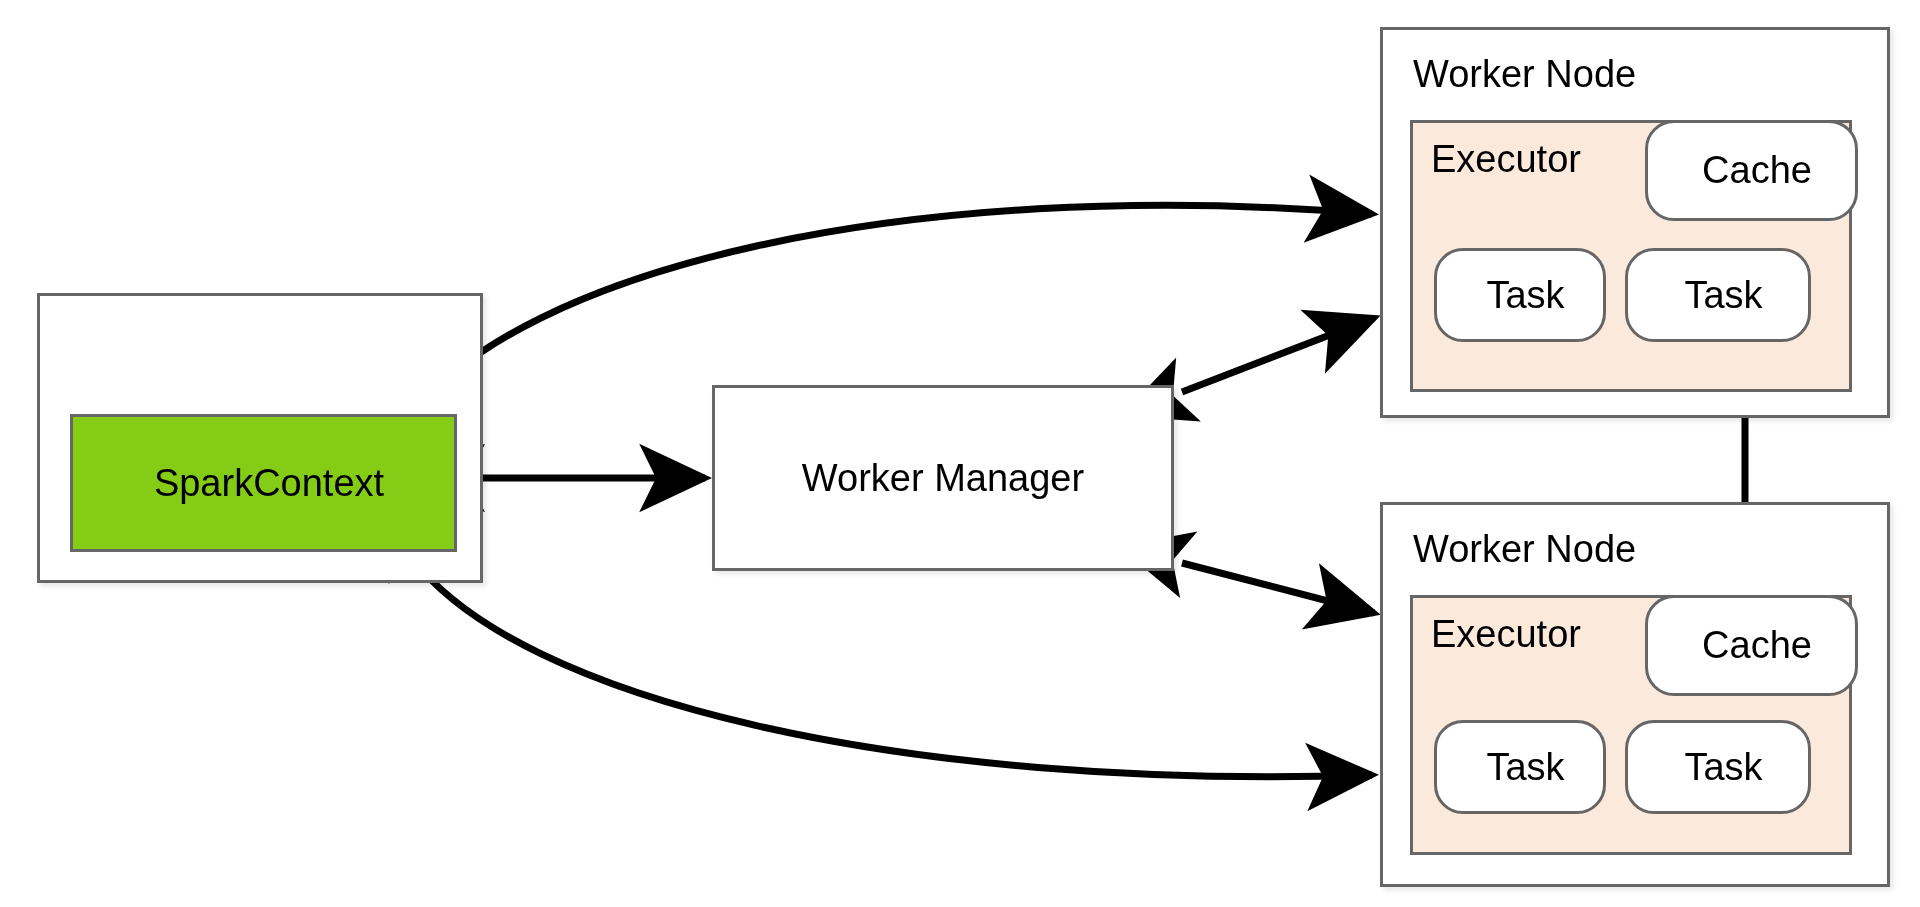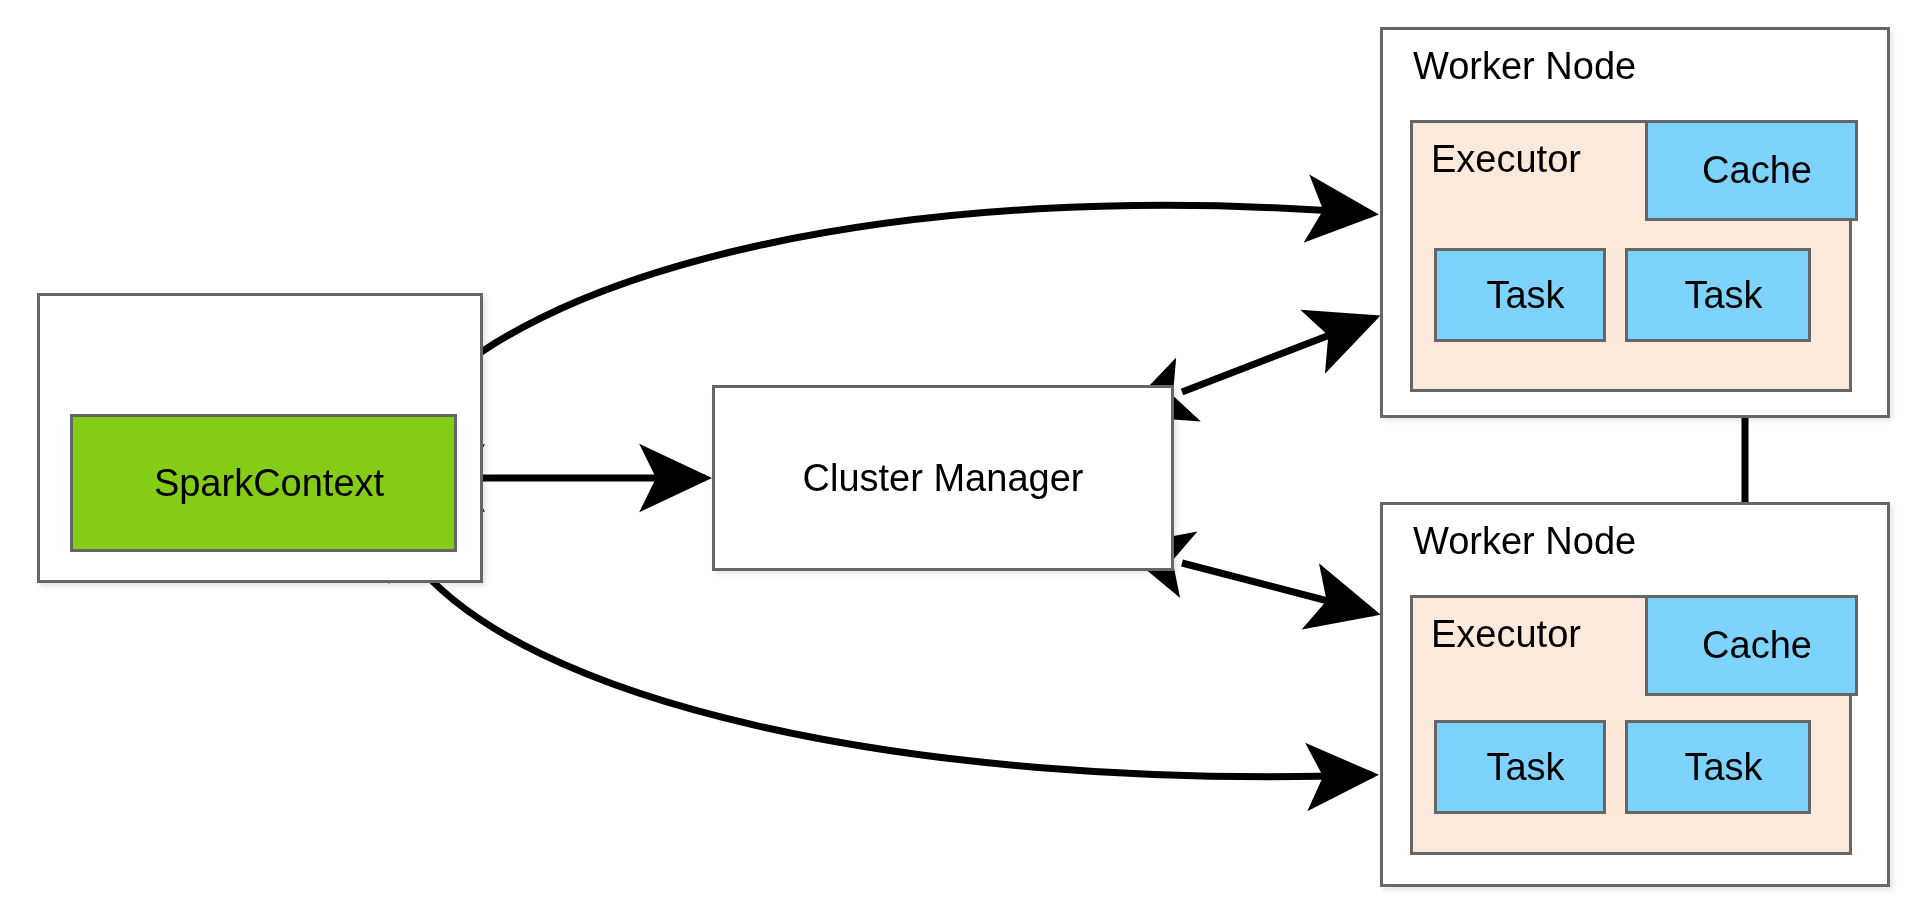--- a/index.html
+++ b/index.html
@@ -44,24 +44,24 @@
     display: flex;
     align-items: center;
     justify-content: center;
     color: #000000;
     font-size: 38px;
     white-space: nowrap;
     padding-left: 11px;
   }
   .fill-light { background: #fbe9dc; }
   .fill-mid   { background: #84cc16; }
-  .fill-deep  { background: #7dd3fc; }
+  .fill-deep  { background: #ffffff; border-radius: 29px; }
   .title-left {
     left: 30px;
-    top: 14px;
+    top: 22px;
   }
 </style>
 </head>
 <body>
 
 <div id="canvas">
 
   <svg class="edges" viewBox="0 0 1920 907">
     <defs>
       <marker id="arrowEnd" markerWidth="11" markerHeight="11" refX="9.4" refY="5.5" orient="auto" markerUnits="strokeWidth">
@@ -86,21 +86,21 @@
   </svg>
 
   <div class="node" style="left:37px; top:293px; width:446px; height:290px;">
     <div class="inner-box fill-mid" style="left:30px; top:118px; width:387px; height:138px;">
       <span>SparkContext</span>
     </div>
   </div>
 
   <div class="node" style="left:712px; top:385px; width:462px; height:186px;">
     <div class="node-title" style="left:0; top:0; width:100%; height:100%; display:flex; align-items:center; justify-content:center;">
-      <span>Cluster Manager</span>
+      <span>Worker Manager</span>
     </div>
   </div>
 
   <div class="node" style="left:1380px; top:27px; width:510px; height:391px;">
     <div class="node-title title-left">Worker Node</div>
 
     <div class="inner-box fill-light" style="left:27px; top:90px; width:442px; height:272px; display:block;">
       <div style="position:absolute; left:18px; top:14px; font-size:38px; line-height:44px; white-space:nowrap;">Executor</div>
 
       <div class="inner-box fill-deep" style="left:232px; top:-3px; width:213px; height:101px;">

